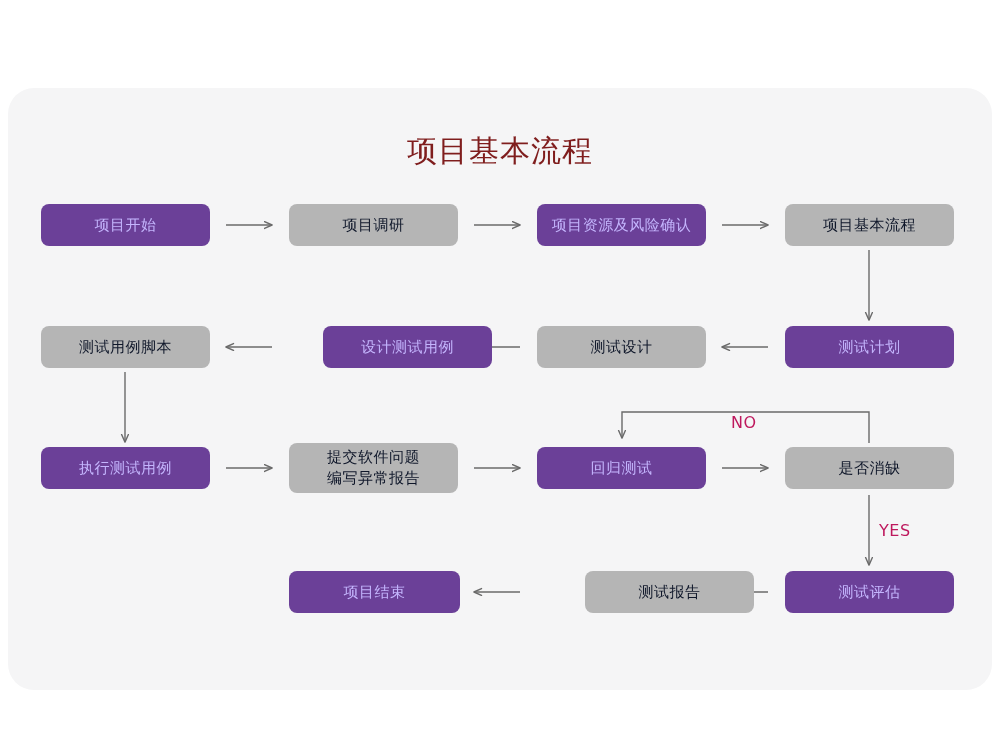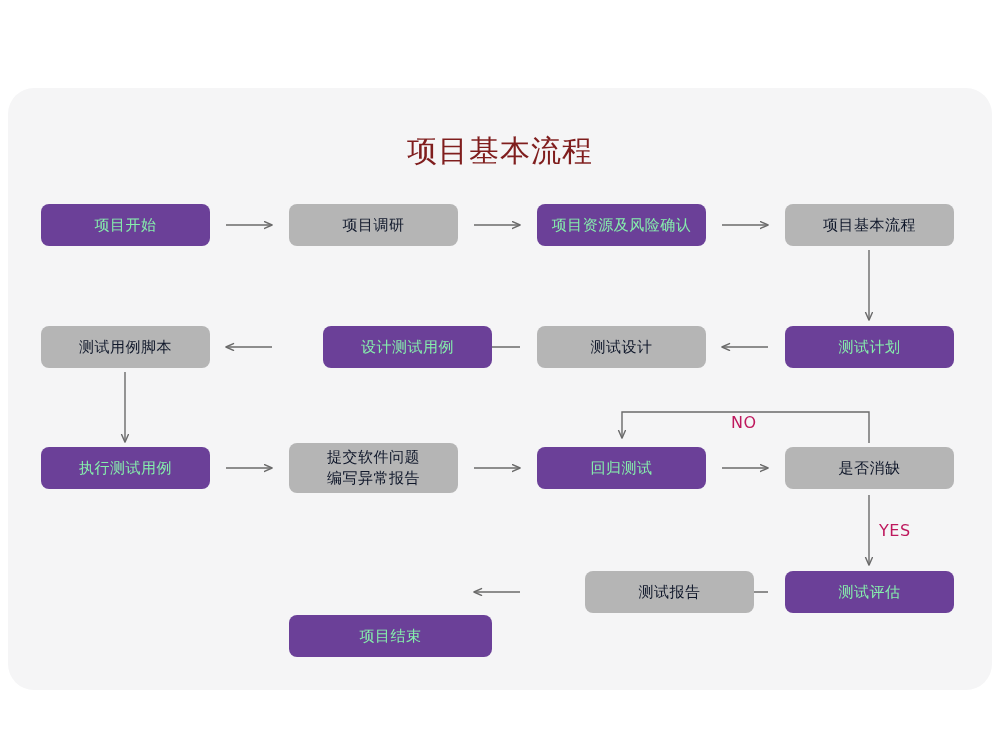--- a/index.html
+++ b/index.html
@@ -56,21 +56,21 @@
     font-size: 15px;
     line-height: 21px;
     letter-spacing: 0.5px;
     white-space: pre-line;
     height: 42px;
   }
   .node.tall { height: 50px; }
 
   .node.purple {
     background: #6b4098;
-    color: #86efac;
+    color: #c4b5fd;
     text-align: right;
   }
   .node.gray {
     background: #b5b5b5;
     color: #0f172a;
   }
 
   
   #wires {
     position: absolute;
@@ -148,17 +148,17 @@
   <div class="node purple" style="left:289px; top:326px; width:169px;margin-left:34px;">设计测试用例</div>
   <div class="node gray" style="left:537px; top:326px; width:169px;">测试设计</div>
   <div class="node purple" style="left:785px; top:326px; width:169px;">测试计划</div>
 
   <div class="node purple" style="left:41px; top:447px; width:169px;">执行测试用例</div>
   <div class="node gray tall" style="left:289px; top:443px; width:169px;">提交软件问题
 编写异常报告</div>
   <div class="node purple" style="left:537px; top:447px; width:169px;">回归测试</div>
   <div class="node gray" style="left:785px; top:447px; width:169px;">是否消缺</div>
 
-  <div class="node purple" style="left:289px; top:571px; width:203px;margin-top:44px;">项目结束</div>
+  <div class="node purple" style="left:289px; top:571px; width:171px;">项目结束</div>
   <div class="node gray" style="left:537px; top:571px; width:169px;margin-left:48px;">测试报告</div>
   <div class="node purple" style="left:785px; top:571px; width:169px;">测试评估</div>
 
 </div>
 
 </body></html>

